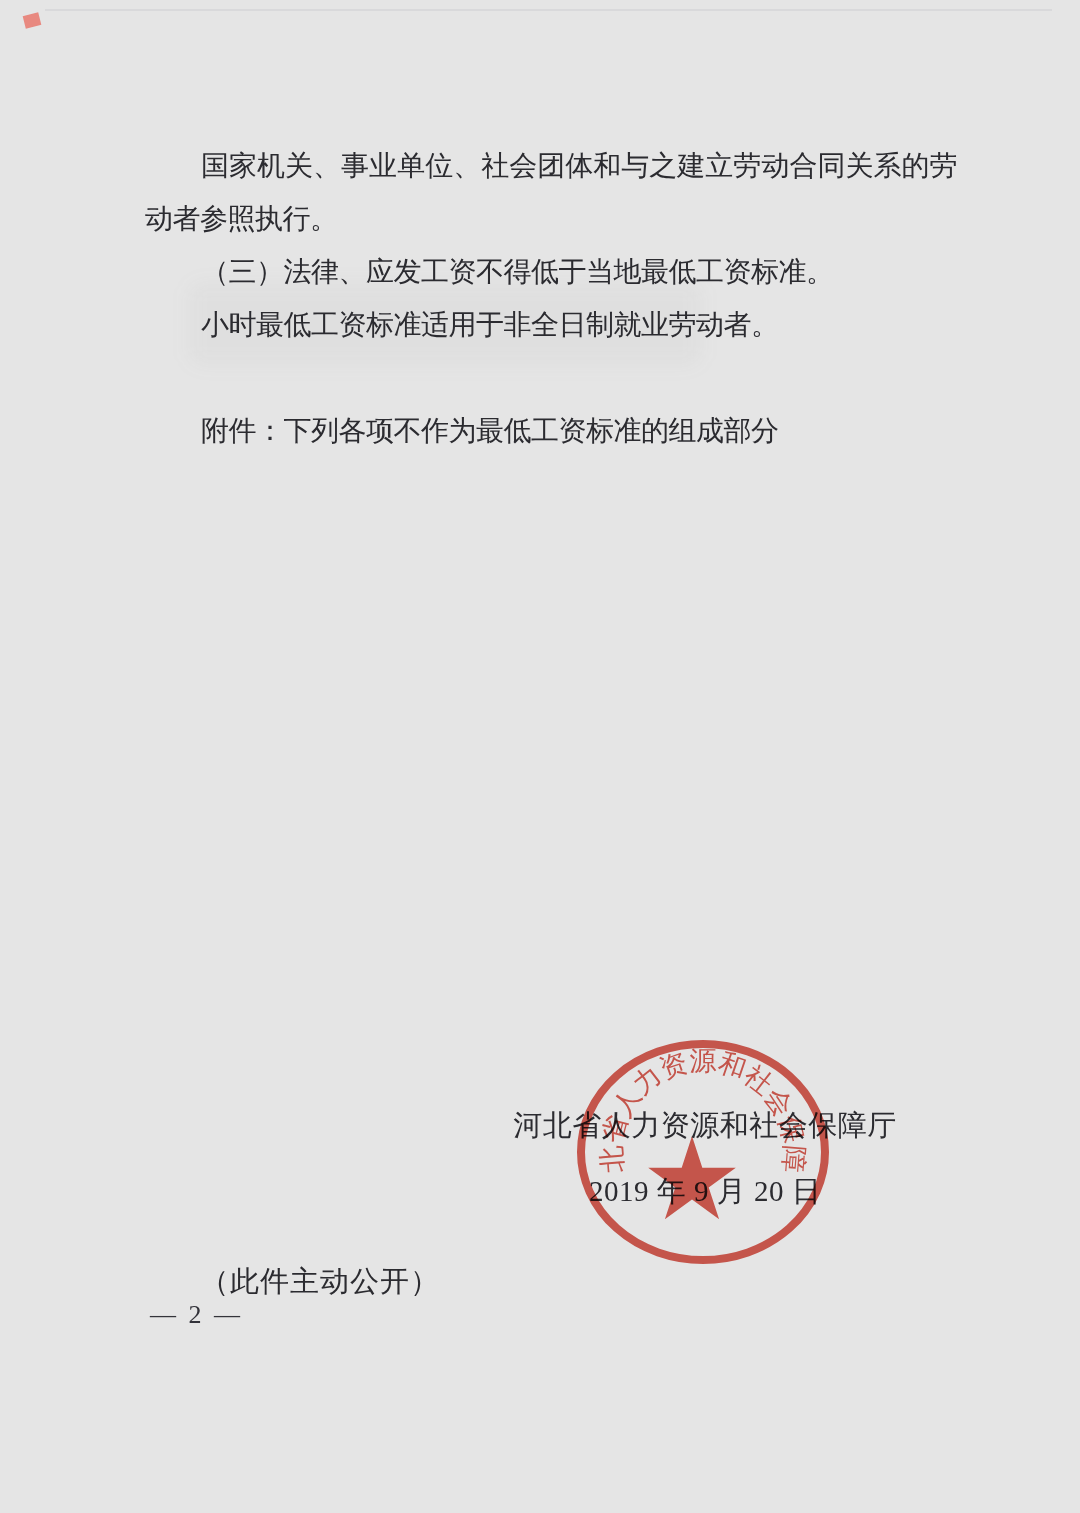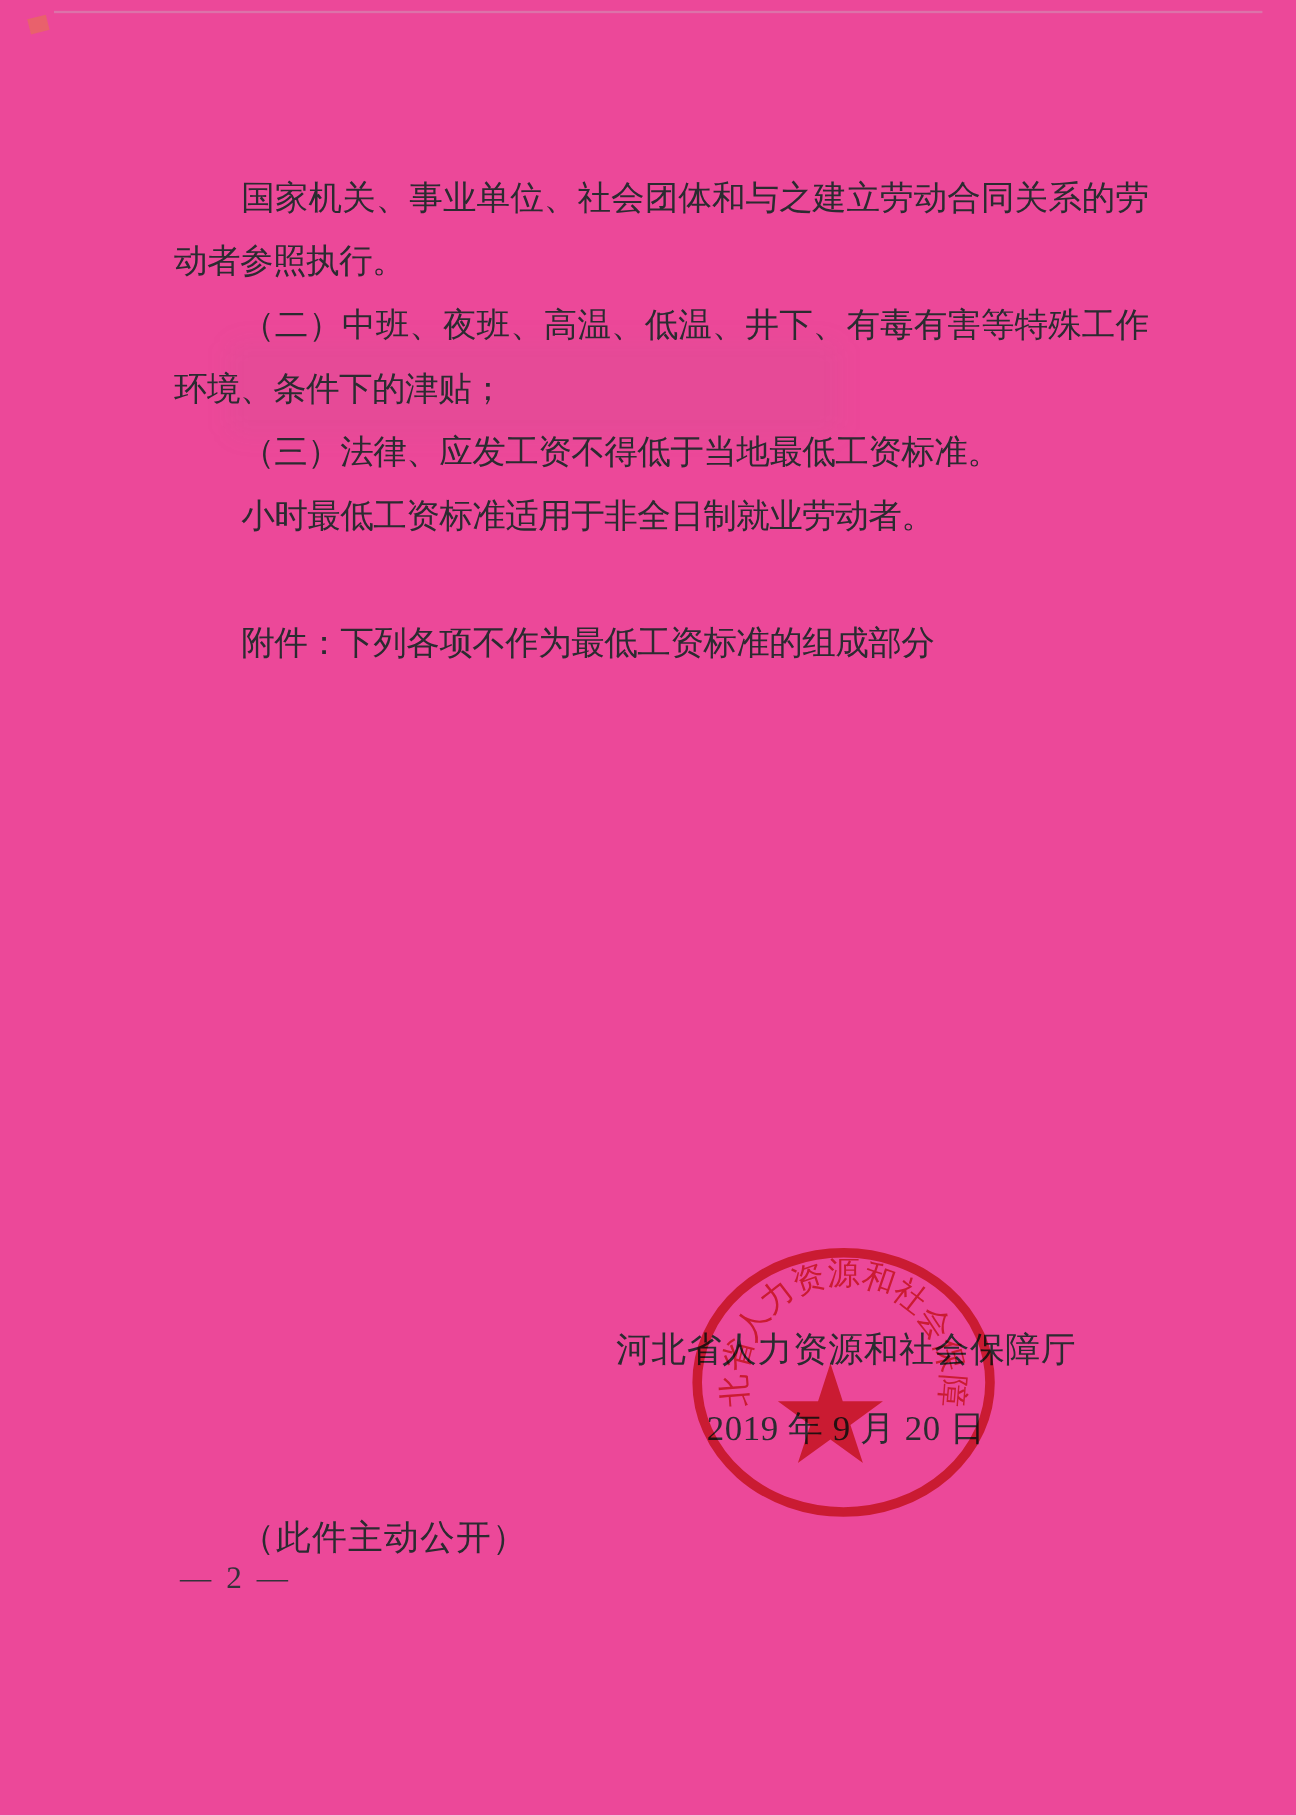--- a/index.html
+++ b/index.html
@@ -1,19 +1,19 @@
 <!DOCTYPE html>
 <html><head>
 <meta charset="utf-8">
 <style>
   html,body { margin:0; padding:0; background:#ffffff; }
   .page {
     position:relative;
     width:1080px; height:1513px;
-    background:#ec4899;
+    background:#e5e5e5;
     font-family:"Liberation Serif","DejaVu Serif",serif;
     color:#2b2b30;
     overflow:hidden;
   }
   
   .top-edge {
     position:absolute; left:45px; top:9px; right:28px; height:2px;
     background:rgba(195,195,200,0.35);
   }
   
@@ -59,21 +59,20 @@
 <body>
 
 <div class="page">
 
   <div class="top-edge"></div>
   <div class="corner-mark"></div>
   <div class="ghost-bleedthrough"></div>
 
   <div class="doc-body">
     <p>国家机关、事业单位、社会团体和与之建立劳动合同关系的劳动者参照执行。</p>
-    <p>（二）中班、夜班、高温、低温、井下、有毒有害等特殊工作环境、条件下的津贴；</p>
     <p>（三）法律、应发工资不得低于当地最低工资标准。</p>
     <p>小时最低工资标准适用于非全日制就业劳动者。</p>
     <p class="attachment">附件：下列各项不作为最低工资标准的组成部分</p>
   </div>
 
   <div class="sig-block">
     <div class="sig-authority">河北省人力资源和社会保障厅</div>
     <div class="sig-date">2019 年 9 月 20 日</div>
   </div>
 

